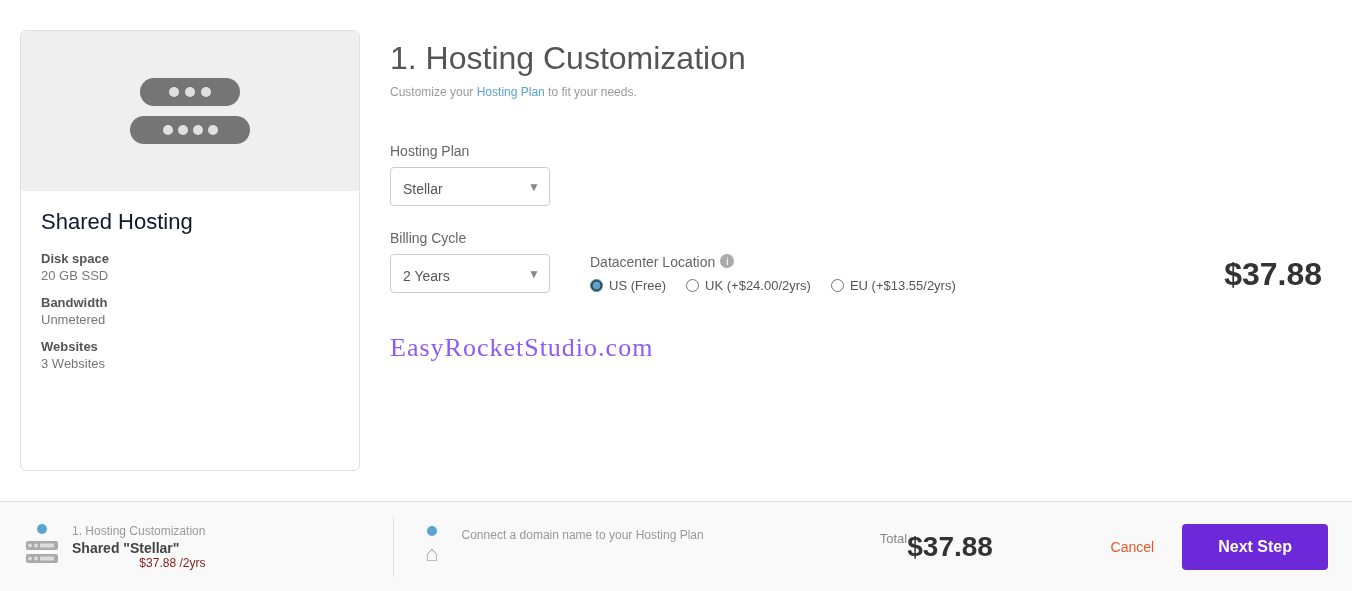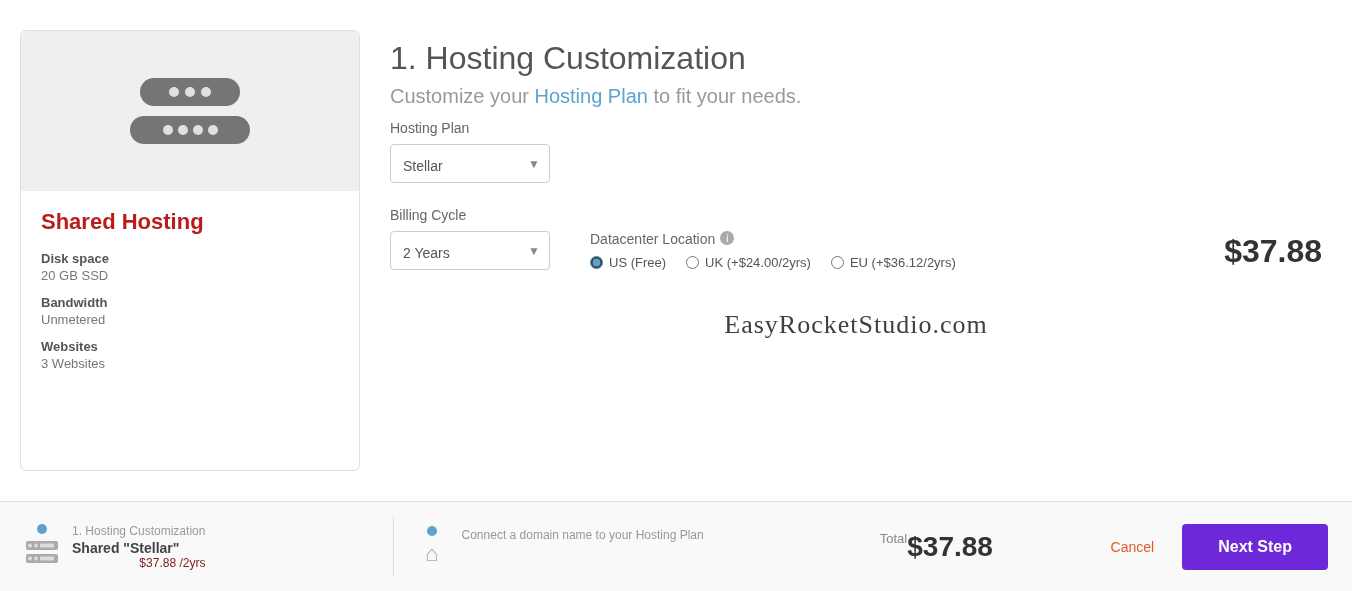--- a/index.html
+++ b/index.html
@@ -61,22 +61,22 @@
       background: #e0e0e0;
       border-radius: 50%;
     }
 
     .hosting-card-body {
       padding: 18px 20px;
     }
 
     .hosting-card-title {
       font-size: 22px;
-      font-weight: bold;
-      color: #b91c1c;
+      font-weight: normal;
+      color: #0f172a;
       margin-bottom: 16px;
     }
 
     .spec-label {
       font-size: 13px;
       font-weight: bold;
       color: #555;
       margin-bottom: 2px;
     }
 
@@ -93,23 +93,23 @@
     }
 
     .customization-title {
       font-size: 32px;
       font-weight: 300;
       color: #555;
       margin-bottom: 8px;
     }
 
     .customization-subtitle {
-      font-size: 20px;
+      font-size: 12px;
       color: #999;
-      margin-bottom: 12px;
+      margin-bottom: 44px;
     }
 
     .customization-subtitle a {
       color: #5ba4cf;
       text-decoration: none;
     }
 
     .section-label {
       font-size: 14px;
       color: #666;
@@ -198,24 +198,24 @@
     .price-display {
       font-size: 32px;
       font-weight: bold;
       color: #333;
       margin-left: auto;
       display: flex;
       align-items: center;
     }
 
     .watermark {
-      text-align: center;
+      text-align: left;
       font-family: 'Brush Script MT', cursive;
       font-size: 26px;
-      color: #404040;
+      color: #8b5cf6;
       margin-top: 40px;
       letter-spacing: 1px;
     }
 
     
     .bottom-bar {
       background: #f9f9f9;
       border-top: 1px solid #e0e0e0;
       padding: 14px 24px;
       display: flex;
@@ -410,21 +410,21 @@
           <label class="radio-option">
             <input type="radio" name="datacenter" checked="" style="">
             <span>US (Free)</span>
           </label>
           <label class="radio-option">
             <input type="radio" name="datacenter" style="">
             <span>UK (+$24.00/2yrs)</span>
           </label>
           <label class="radio-option">
             <input type="radio" name="datacenter" style="">
-            <span>EU (+$36.12/2yrs)</span>
+            <span>EU (+$13.55/2yrs)</span>
           </label>
         </div>
       </div>
 
       <div class="price-display">$37.88</div>
     </div>
 
     <div class="watermark">EasyRocketStudio.com</div>
   </div>
 </div>

